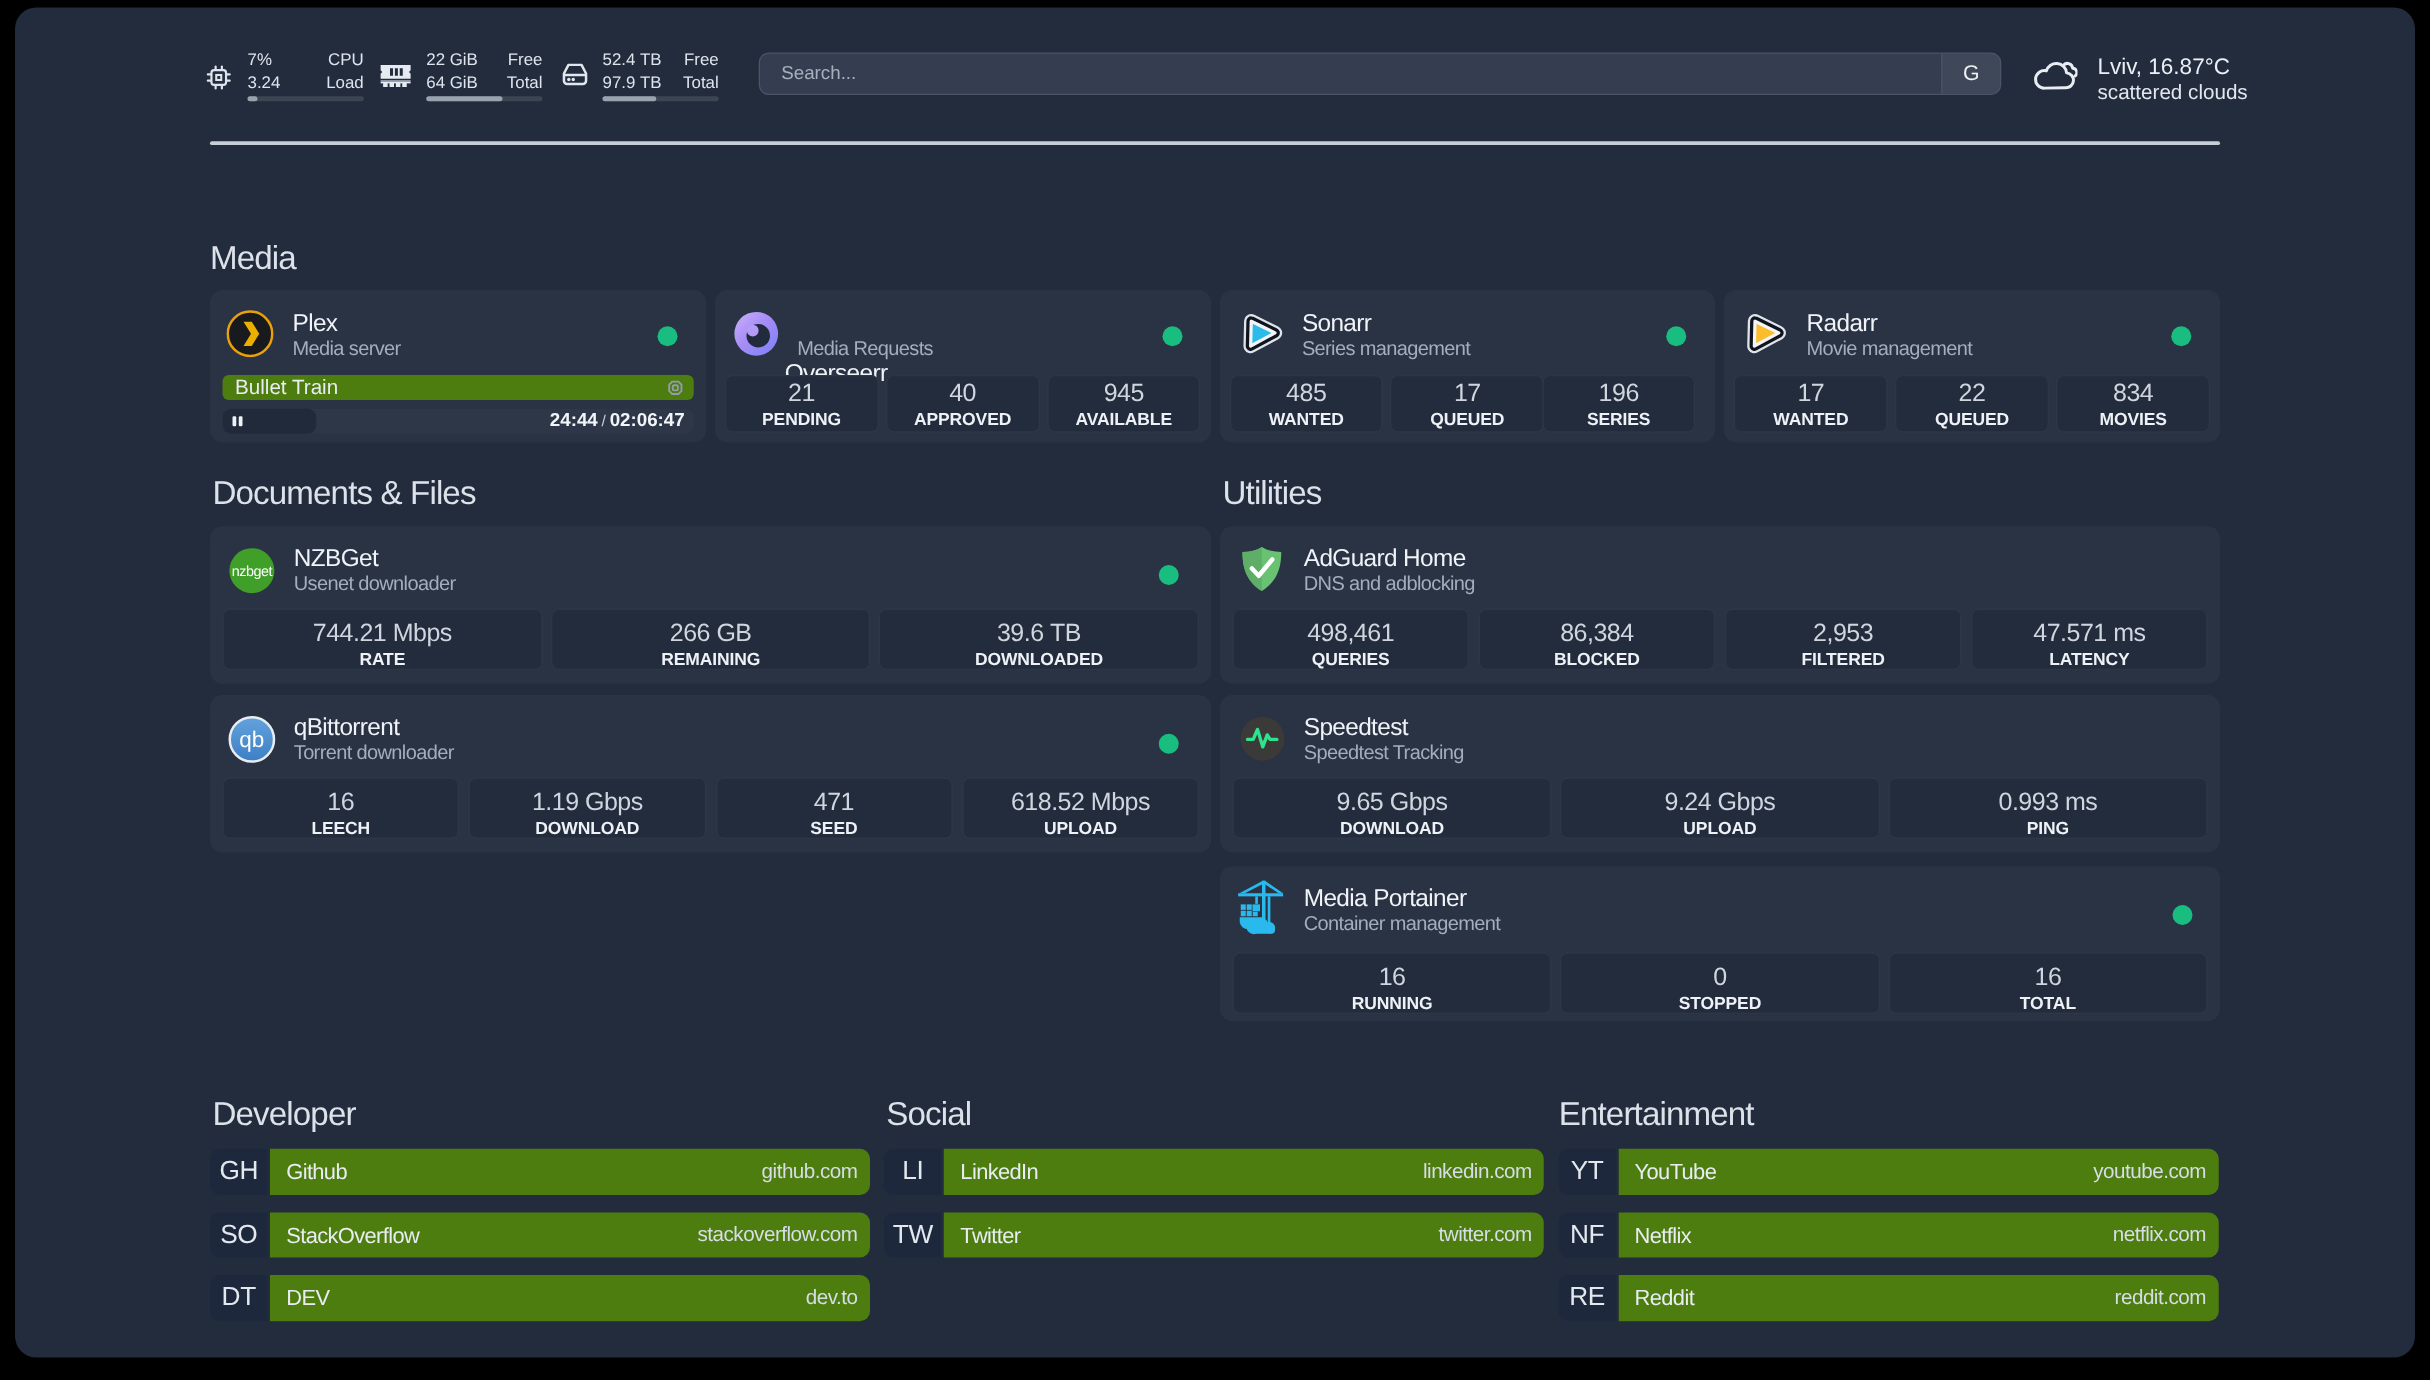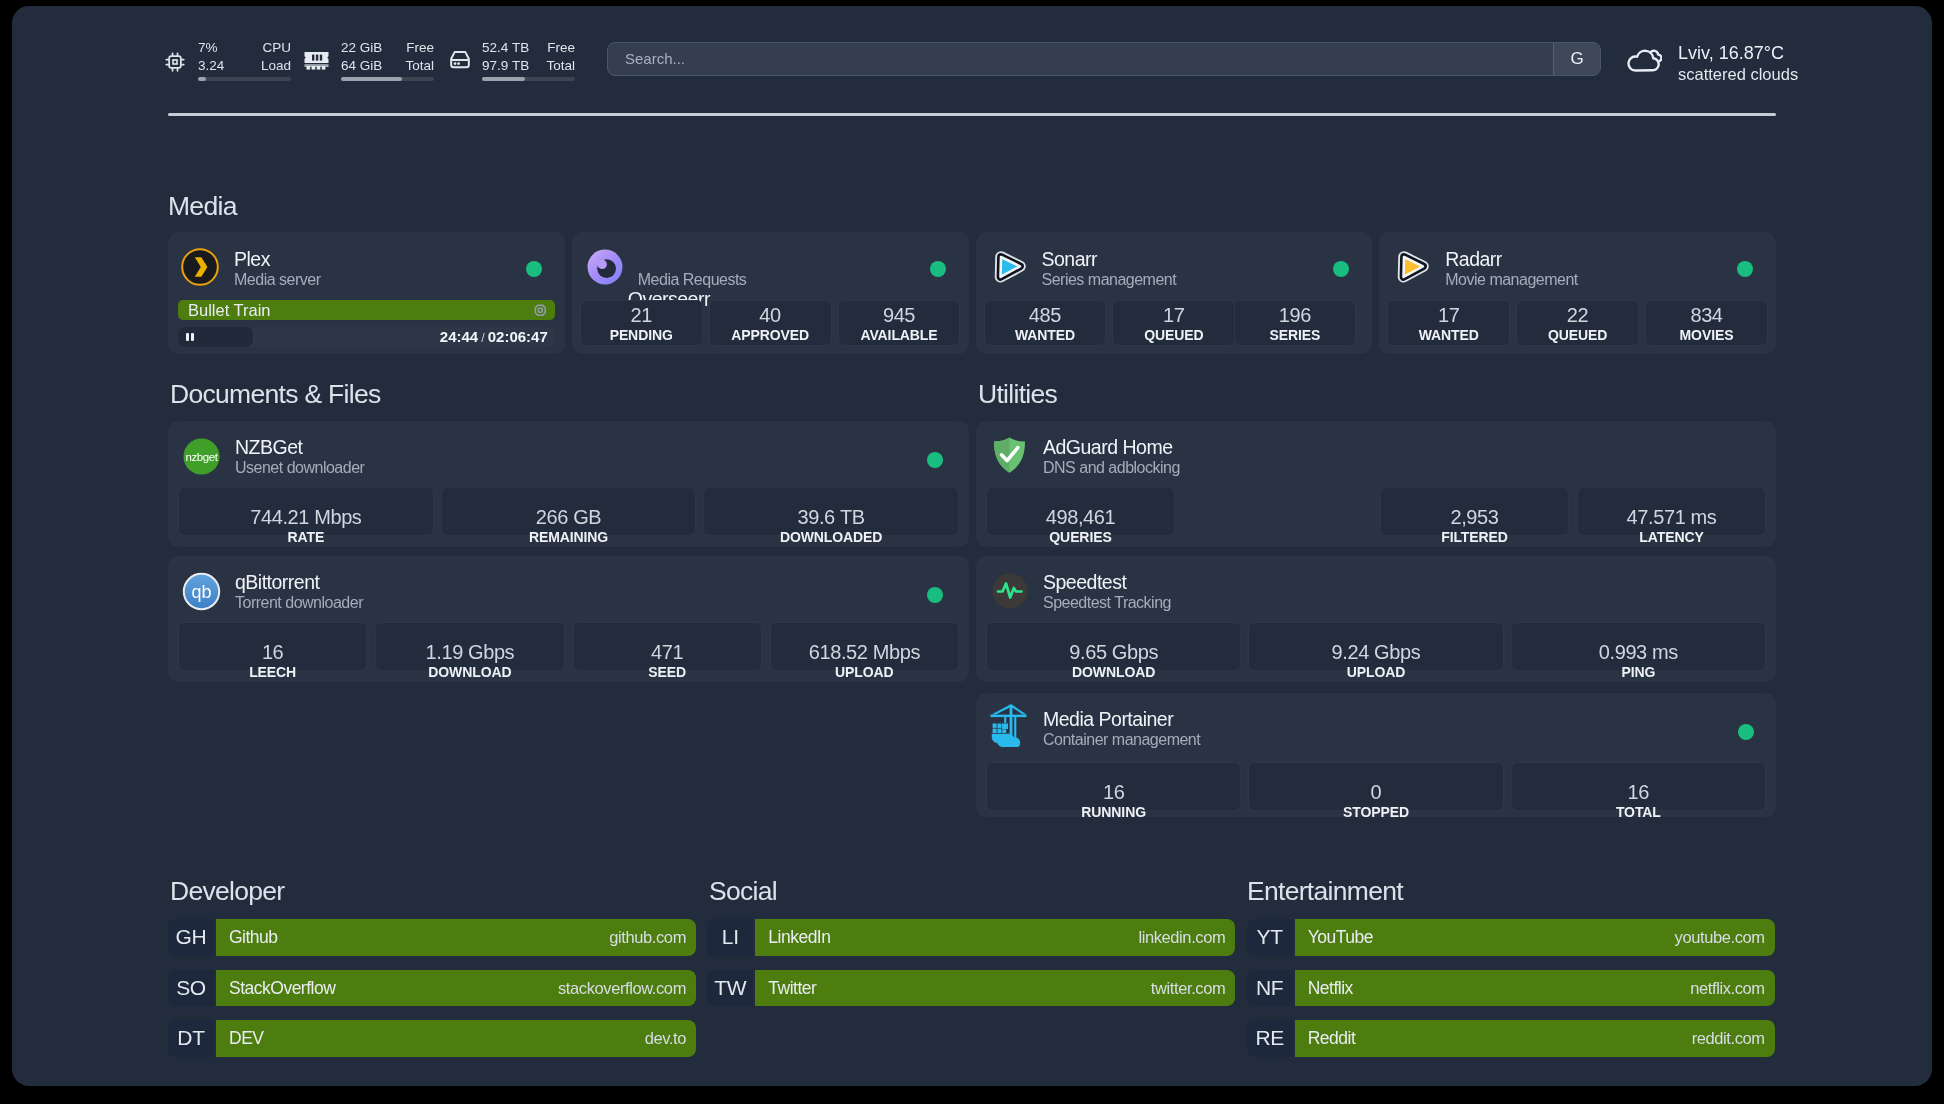--- a/index.html
+++ b/index.html
@@ -7,21 +7,21 @@
   #screen { position:absolute; left:12px; top:6px; width:1920px; height:1080px;
             background:#222c3d; border-radius:17px; overflow:hidden; }
   .abs { position:absolute; }
   .title { position:absolute; font-size:26.5px; color:#dde2ea; font-weight:500; letter-spacing:-0.7px; }
   .card { position:absolute; background:#2a3343; border-radius:10px; }
   .icon { position:absolute; }
   .ctitle { position:absolute; font-size:19.5px; line-height:24px; color:#f0f3f8; font-weight:500; letter-spacing:-0.5px; }
   .csub { position:absolute; font-size:16px; line-height:20px; color:#a3adbb; letter-spacing:-0.5px; }
   .dot { position:absolute; width:16px; height:16px; border-radius:50%; background:#19bd80; }
   .sb { position:absolute; background:#232c3c; border:1px solid rgba(255,255,255,0.05); border-radius:6px; text-align:center; height:49px; top:66px; }
-  .sb .n { margin-top:18px; font-size:20px; line-height:23px; color:#d0d6df; letter-spacing:-0.4px; }
+  .sb .n { margin-top:8px; font-size:20px; line-height:23px; color:#d0d6df; letter-spacing:-0.4px; }
   .sb .l { font-size:14px; line-height:17px; font-weight:bold; color:#eef2f7; letter-spacing:-0.1px; }
   .sbm { height:46px; top:68px; }
   .sbm .n { margin-top:2.5px; }
   .bmrow { position:absolute; height:36.5px; }
   .bmab { position:absolute; left:0; top:0; bottom:0; width:46px; background:#1d283c;
           border-radius:8px 0 0 8px; color:#e3e8ee; font-size:21px; text-align:center; line-height:36.5px; letter-spacing:-0.3px; }
   .bmmain { position:absolute; left:48px; top:0; bottom:0; right:0; background:#4d7c0f; border-radius:0 8px 8px 0; }
   .bmname { position:absolute; left:13px; top:0; font-size:17.5px; line-height:36.5px; color:#e9edf2; letter-spacing:-0.5px; }
   .bmurl { position:absolute; right:10px; top:0; font-size:16.5px; line-height:36.5px; color:#d7dde5; letter-spacing:-0.4px; }
   .rtext { position:absolute; width:93px; top:33px; font-size:13.5px; line-height:17.5px; color:#dfe4ec; }
@@ -255,20 +255,24 @@
         </defs>
       <path d="M18.5 1.5 C22.5 4.2 28 5.5 34 5.5 C34 18 31 28.8 18.5 36.8 C6 28.8 3 18 3 5.5 C9 5.5 14.5 4.2 18.5 1.5 Z" fill="#68c272"></path>
       <path d="M18.5 1.5 C22.5 4.2 28 5.5 34 5.5 C34 18 31 28.8 18.5 36.8 C6 28.8 3 18 3 5.5 C9 5.5 14.5 4.2 18.5 1.5 Z" fill="#5fae68" clip-path="url(#agl)"></path>
       <path d="M10.5 18.8 L16 24.6 L26.8 11.6" fill="none" stroke="#ffffff" stroke-width="3.6" stroke-linecap="round" stroke-linejoin="round"></path>
     </svg>
     <div class="ctitle" style="left:67px; top:14px;">AdGuard Home</div>
     <div class="csub" style="left:67px; top:36.5px;">DNS and adblocking</div>
     <div class="sb" style="left:10px; width:189px;">
         <div class="n">498,461</div>
         <div class="l">QUERIES</div>
+      </div>
+    <div class="sb" style="left:207px; width:189px;">
+        <div class="n">86,384</div>
+        <div class="l">BLOCKED</div>
       </div>
     <div class="sb" style="left:404px; width:189px;">
         <div class="n">2,953</div>
         <div class="l">FILTERED</div>
       </div>
     <div class="sb" style="left:601px; width:189px;">
         <div class="n">47.571&nbsp;ms</div>
         <div class="l">LATENCY</div>
       </div>
   </div>

